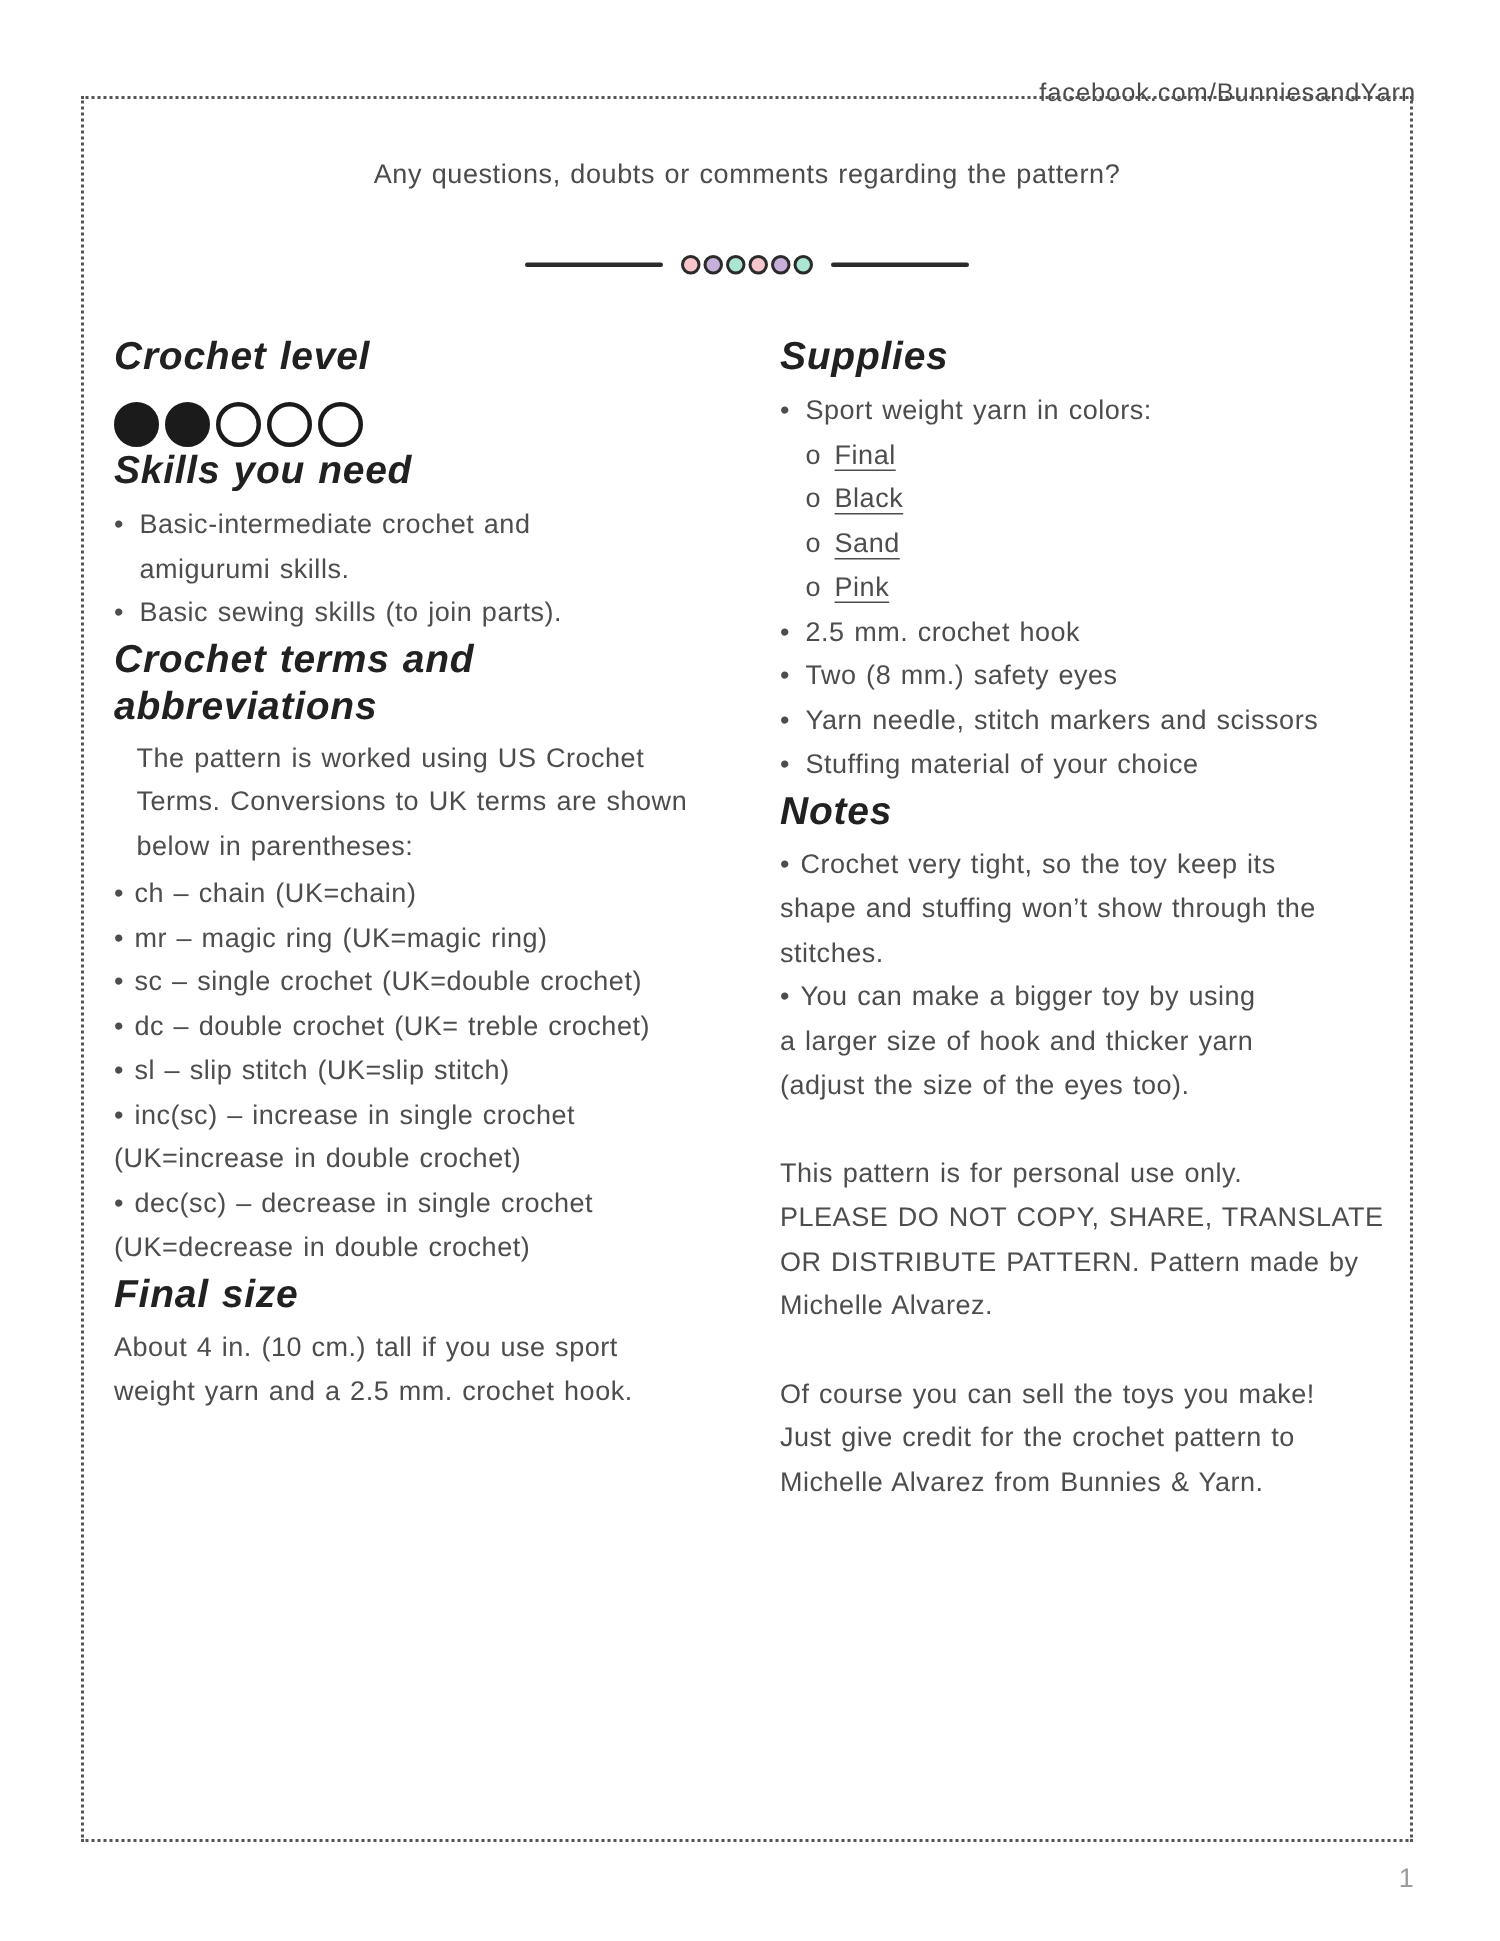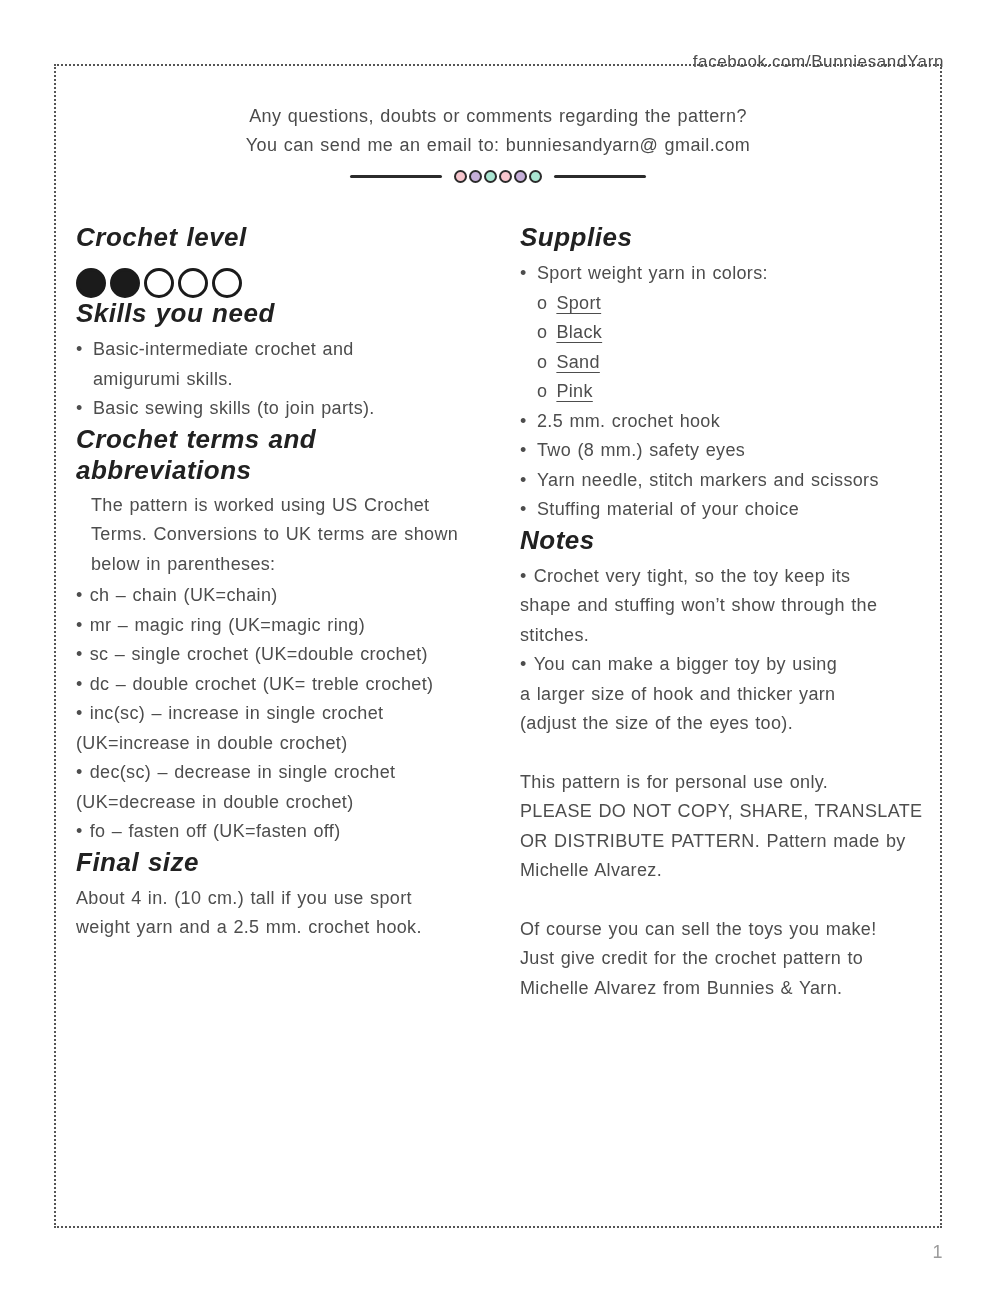--- a/index.html
+++ b/index.html
@@ -83,21 +83,20 @@
 </style>
 </head>
 <body>
 
 <div class="fb-link">facebook.com/BunniesandYarn</div>
 
 <div class="sheet">
 
   <div class="intro">
     <div>Any questions, doubts or comments regarding the pattern?</div>
-    <div>You can send me an email to: bunniesandyarn@ gmail.com</div>
   </div>
 
   <div class="divider">
     <span class="div-line" style="background: rgb(43, 43, 43);"></span>
     <span class="div-dots">
         <span class="div-dot" style="background: rgb(247, 198, 205);"></span>
         <span class="div-dot" style="background: rgb(198, 175, 217);"></span>
         <span class="div-dot" style="background: rgb(170, 230, 210);"></span>
         <span class="div-dot" style="background: rgb(247, 198, 205);"></span>
         <span class="div-dot" style="background: rgb(198, 175, 217);"></span>
@@ -127,39 +126,39 @@
     <h2 class="sec mt-terms">Crochet terms and
 abbreviations</h2>
     <p class="body-text intro-p">The pattern is worked using US Crochet
 Terms. Conversions to UK terms are shown
 below in parentheses:</p>
     <div class="list list-tight">
       <div class="li flush"><span class="mk">•</span><span>ch – chain (UK=chain)</span></div>
       <div class="li flush"><span class="mk">•</span><span>mr – magic ring (UK=magic ring)</span></div>
       <div class="li flush"><span class="mk">•</span><span>sc – single crochet (UK=double crochet)</span></div>
       <div class="li flush"><span class="mk">•</span><span>dc – double crochet (UK= treble crochet)</span></div>
+      <div class="li flush"><span class="mk">•</span><span>sl – slip stitch (UK=slip stitch)</span></div>
       <div class="li flush"><span class="mk">•</span><span>inc(sc) – increase in single crochet
 (UK=increase in double crochet)</span></div>
       <div class="li flush"><span class="mk">•</span><span>dec(sc) – decrease in single crochet
 (UK=decrease in double crochet)</span></div>
-      <div class="li flush"><span class="mk">•</span><span>fo – fasten off (UK=fasten off)</span></div>
     </div>
 
     <h2 class="sec mt-final">Final size</h2>
     <p class="body-text">About 4 in. (10 cm.) tall if you use sport
 weight yarn and a 2.5 mm. crochet hook.</p>
 
   </div>
 
   <div class="col col-right">
 
     <h2 class="sec">Supplies</h2>
     <div class="list">
       <div class="li hang"><span class="mk">•</span><span>Sport weight yarn in colors:</span></div>
-      <div class="li sub"><span class="mk">o</span><span class="u">Sport</span></div>
+      <div class="li sub"><span class="mk">o</span><span class="u">Final</span></div>
       <div class="li sub"><span class="mk">o</span><span class="u">Black</span></div>
       <div class="li sub"><span class="mk">o</span><span class="u">Sand</span></div>
       <div class="li sub"><span class="mk">o</span><span class="u">Pink</span></div>
       <div class="li hang"><span class="mk">•</span><span>2.5 mm. crochet hook</span></div>
       <div class="li hang"><span class="mk">•</span><span>Two (8 mm.) safety eyes</span></div>
       <div class="li hang"><span class="mk">•</span><span>Yarn needle, stitch markers and scissors</span></div>
       <div class="li hang"><span class="mk">•</span><span>Stuffing material of your choice</span></div>
     </div>
 
     <h2 class="sec mt-notes">Notes</h2>

